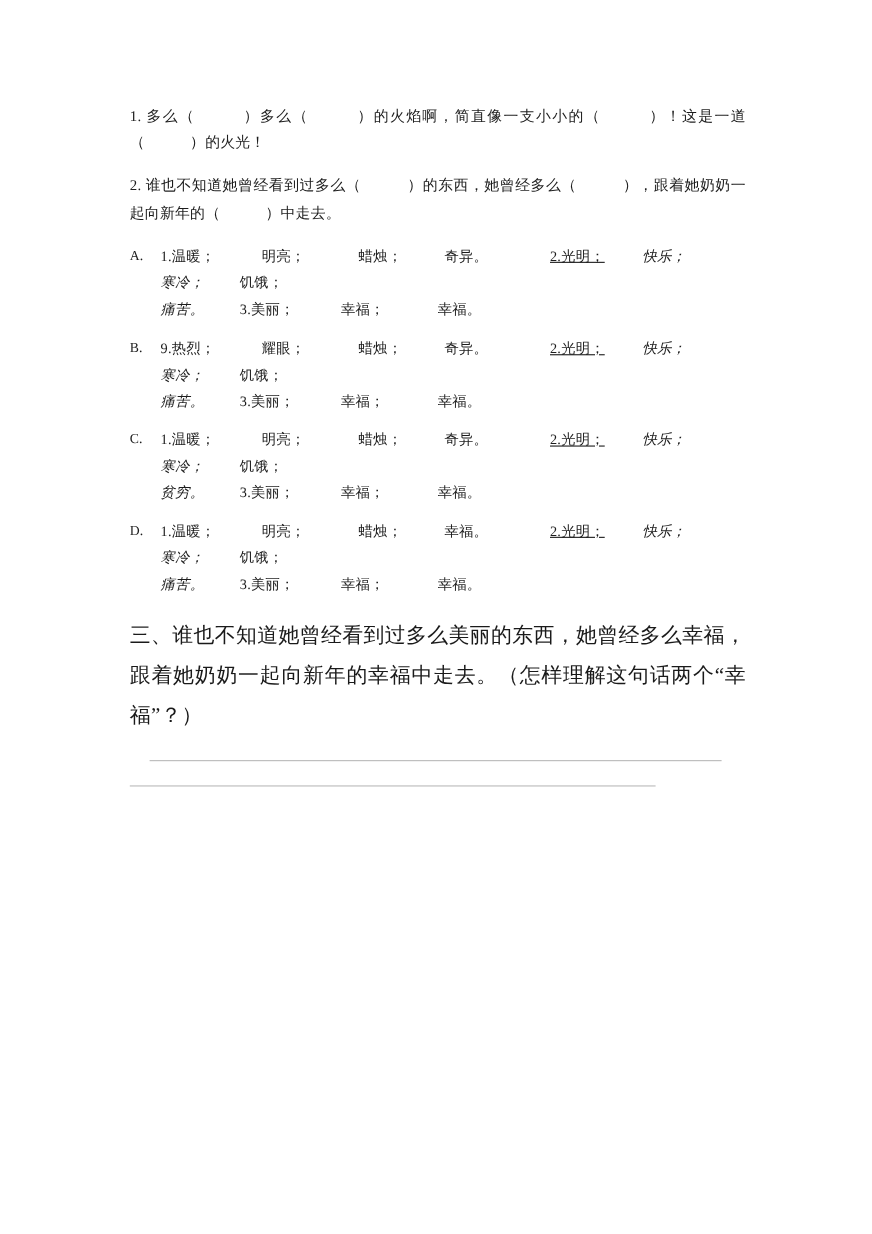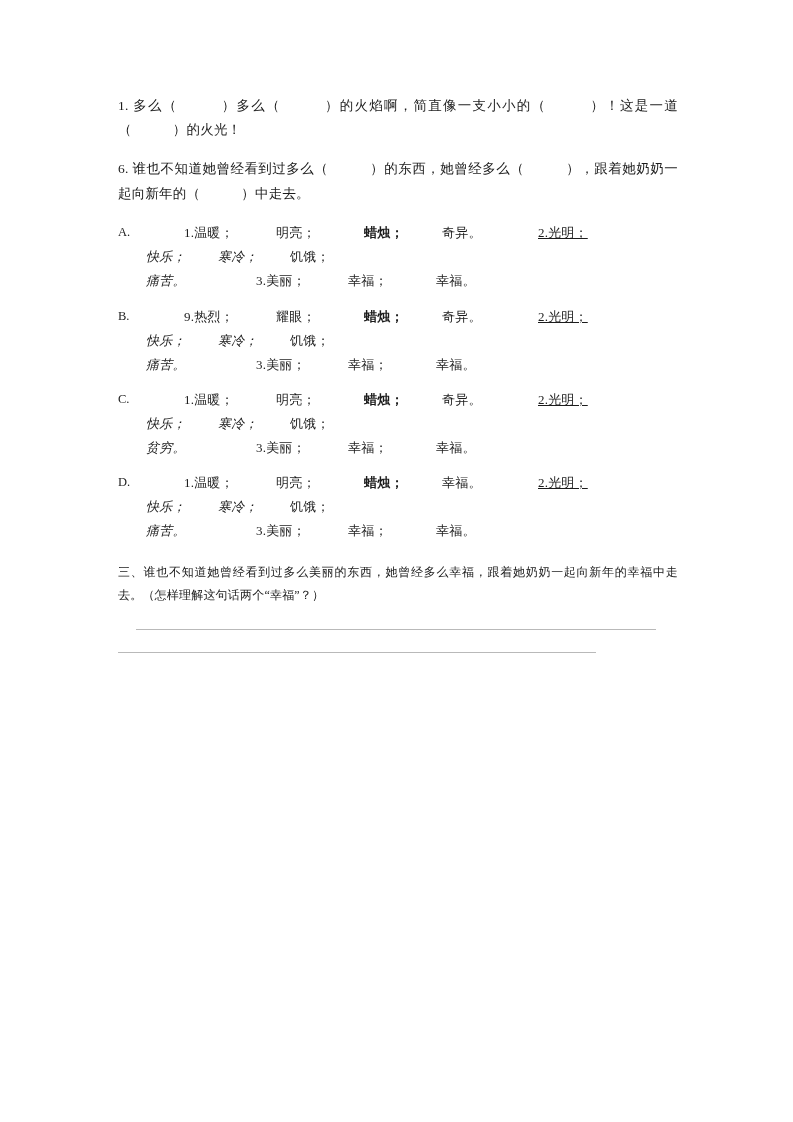--- a/index.html
+++ b/index.html
@@ -54,28 +54,28 @@
     font-family: "Liberation Serif", serif;
     font-size: 12.5px;
   }
   .opt-body {
     flex: 1 1 auto;
     letter-spacing: 0.2px;
   }
   .opt-seg {
     display: inline-block;
   }
-  .seg-a { display:inline-block; width: 92px; margin-left: 38px; }
+  .seg-a { display:inline-block; width: 92px; }
   .seg-b { display:inline-block; width: 88px; }
-  .seg-c { display:inline-block; width: 78px; font-weight: bold; }
+  .seg-c { display:inline-block; width: 78px; }
   .seg-d { display:inline-block; width: 96px; }
   .seg-e { display:inline-block; width: 84px; text-decoration: underline; }
   .seg-f { display:inline-block; width: 72px; font-style: italic; }
   .q3 {
-    font-size: 12px;
+    font-size: 19px;
     line-height: 1.9;
     letter-spacing: 0.2px;
     margin-top: 18px;
     text-align: justify;
   }
   .answer-lines {
     margin-top: 22px;
   }
   .ans-line {
     height: 1px;
@@ -85,21 +85,21 @@
   .ans-line.l1 { width: 520px; margin-left: 18px; }
   .ans-line.l2 { width: 478px; margin-left: 0px; }
 </style>
 </head>
 <body>
 
 <div class="page">
   <div class="content">
 
     <p class="para para-indent">1. 多么（　　　）多么（　　　）的火焰啊，简直像一支小小的（　　　）！这是一道（　　　）的火光！</p>
-    <p class="para para-indent">6. 谁也不知道她曾经看到过多么（　　　）的东西，她曾经多么（　　　），跟着她奶奶一起向新年的（　　　）中走去。</p>
+    <p class="para para-indent">2. 谁也不知道她曾经看到过多么（　　　）的东西，她曾经多么（　　　），跟着她奶奶一起向新年的（　　　）中走去。</p>
 
     <div class="opt-row">
       <span class="opt-label">A.</span>
       <span class="opt-body">
         <span class="opt-seg seg-a">1.温暖；</span><span class="opt-seg seg-b">明亮；</span><span class="opt-seg seg-c">蜡烛；</span><span class="opt-seg seg-d">奇异。</span><span class="opt-seg seg-e">2.光明；</span><span class="opt-seg seg-f">快乐；</span><span class="opt-seg seg-f">寒冷；</span><span class="opt-seg">饥饿；</span><br>
         <span class="opt-seg seg-f">痛苦。</span><span class="opt-seg seg-a">3.美丽；</span><span class="opt-seg seg-b">幸福；</span><span class="opt-seg">幸福。</span>
       </span>
     </div>
 
     <div class="opt-row">

